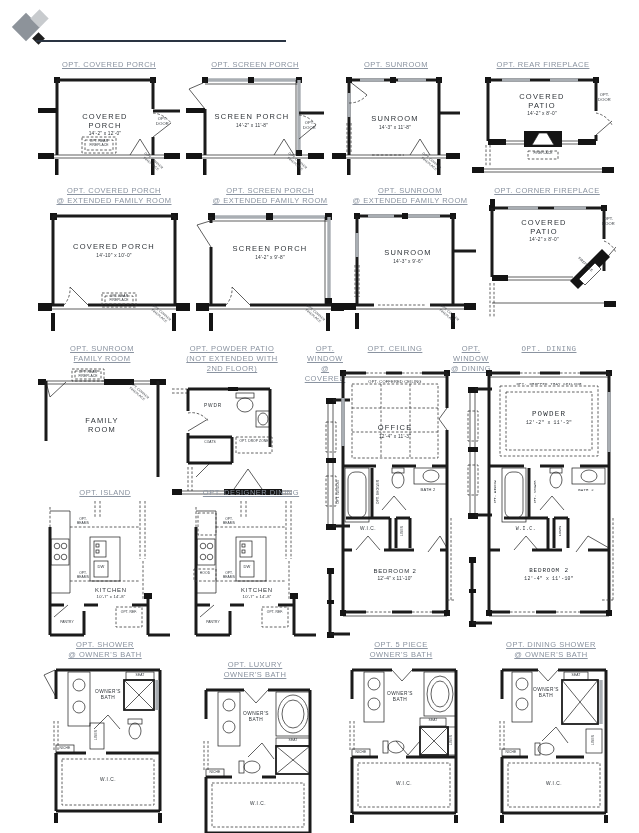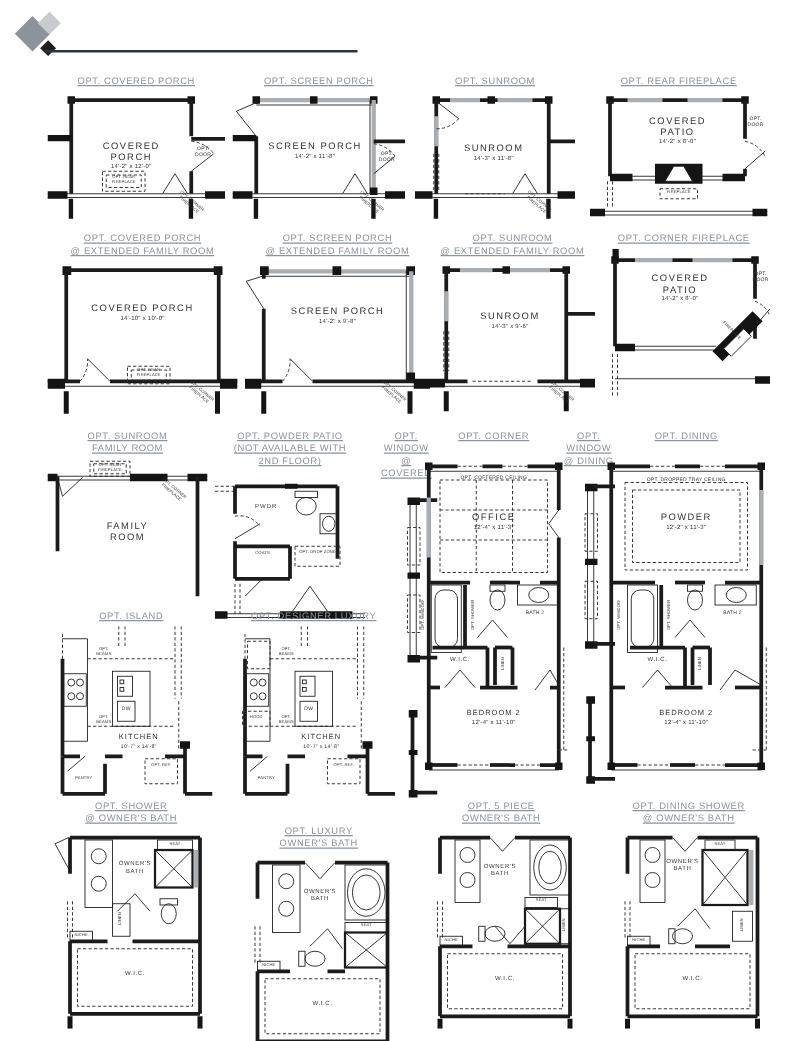--- a/index.html
+++ b/index.html
@@ -406,21 +406,21 @@
         <div class="rname">FAMILY ROOM</div>
       </div>
       <div class="ov t3" style="left:36px;top:4px;width:28px;">OPT. REAR FIREPLACE</div>
       <div class="ov t3 r40" style="left:88px;top:22px;width:24px;">OPT. CORNER FIREPLACE</div>
     </div>
   </div>
 
   <div class="fig" style="left:172px;top:344px;width:120px;">
     <div class="flabel">
       <span>OPT. POWDER PATIO</span>
-      <span>(NOT AVAILABLE WITH</span>
+      <span>(NOT EXTENDED WITH</span>
       <span>2ND FLOOR)</span>
     </div>
     <div class="draw" style="height:122px;">
       <svg width="120" height="122" viewBox="0 0 120 122">
         <g>
           <line class="sd" x1="0" y1="12" x2="16" y2="12"></line>
             <line class="sd" x1="0" y1="16" x2="16" y2="16"></line>
           <line class="sw" x1="16" y1="12" x2="98" y2="12"></line>
           <rect class="sb" x="56" y="10" width="10" height="4"></rect>
           <line class="sw" x1="98" y1="12" x2="98" y2="70"></line>
@@ -483,21 +483,21 @@
             <rect class="sb" x="27" y="244" width="7" height="6"></rect>
           <rect class="sb" x="27" y="212" width="7" height="4"></rect>
           <line class="sw" x1="30" y1="246" x2="50" y2="246"></line>
         </g>
       </svg>
     </div>
   </div>
 
   <div class="fig" style="left:336px;top:344px;width:118px;">
     <div class="flabel">
-        <span>OPT. CORNER</span>
+        <span>OPT. CEILING</span>
       </div>
     <div class="draw" style="height:252px;margin-top:14px;">
       <svg width="118" height="252" viewBox="0 0 118 252">
         <g>
           <rect class="sb" x="4" y="2" width="6" height="6"></rect>
             <rect class="sb" x="108" y="2" width="6" height="6"></rect>
           <line class="sw" x1="7" y1="5" x2="30" y2="5"></line>
             <line class="sw" x1="50" y1="5" x2="66" y2="5"></line>
             <line class="sw" x1="86" y1="5" x2="111" y2="5"></line>
           <line class="sd" x1="30" y1="5" x2="50" y2="5"></line>
@@ -553,21 +553,21 @@
         <g>
           <path class="sth" d="M70,142 L58,128"></path>
             <path class="sth" d="M46,142 L58,128"></path>
           <path class="sth" d="M20,182 L32,168"></path>
             <path class="sth" d="M44,182 L32,168"></path>
           <path class="sth" d="M92,184 L104,168"></path>
             <path class="sth" d="M111,180 L104,168"></path>
         </g>
       </svg>
       <div class="ov t4" style="left:22px;top:12px;width:74px;">OPT. COFFERED CEILING</div>
-      <div class="ov" style="left:24px;top:42px;width:70px;">
+      <div class="ov" style="left:24px;top:56px;width:70px;">
         <div class="rname">OFFICE</div>
         <div class="rdims">12'-4" x 11'-3"</div>
       </div>
       <div class="ov t3 vtx" style="left:-19px;top:122px;width:44px;">OPT. WINDOW</div>
       <div class="ov t3 vtx" style="left:21px;top:122px;width:44px;">OPT. SHOWER</div>
       <div class="ov t4" style="left:80px;top:120px;width:24px;">BATH 2</div>
       <div class="ov rname-xs" style="left:16px;top:158px;width:32px;">W.I.C.</div>
       <div class="ov t3 vtx" style="left:47px;top:161px;width:40px;">LINEN</div>
       <div class="ov" style="left:24px;top:200px;width:70px;">
         <div class="rname-sm">BEDROOM 2</div>
@@ -596,21 +596,21 @@
           <line class="sw" x1="26" y1="184" x2="26" y2="248"></line>
           <rect class="sb" x="23" y="180" width="7" height="6"></rect>
             <rect class="sb" x="23" y="244" width="7" height="6"></rect>
           <rect class="sb" x="23" y="212" width="7" height="4"></rect>
           <line class="sw" x1="26" y1="246" x2="46" y2="246"></line>
         </g>
       </svg>
     </div>
   </div>
 
-  <div class="fig" style="left:480px;top:344px;width:138px;">
+  <div class="fig" style="left:480px;top:344px;width:138px;font-family:Liberation Mono, monospace;">
     <div class="flabel">
         <span>OPT. DINING</span>
       </div>
     <div class="draw" style="height:252px;margin-top:14px;">
       <svg width="138" height="252" viewBox="0 0 138 252">
         <g>
           <rect class="sb" x="6" y="2" width="6" height="6"></rect>
             <rect class="sb" x="126" y="2" width="6" height="6"></rect>
           <line class="sw" x1="9" y1="5" x2="40" y2="5"></line>
             <line class="sw" x1="60" y1="5" x2="80" y2="5"></line>
@@ -747,21 +747,21 @@
         <div class="rname-sm">KITCHEN</div>
         <div class="rdims" style="font-size:4.2px;">10'-7" x 14'-8"</div>
       </div>
       <div class="ov t3" style="left:13px;top:120px;width:28px;">PANTRY</div>
       <div class="ov t3" style="left:77px;top:110px;width:24px;">OPT. REF.</div>
     </div>
   </div>
 
   <div class="fig" style="left:182px;top:488px;width:138px;">
     <div class="flabel">
-        <span>OPT. DESIGNER LUXURY</span>
+        <span>OPT. DESIGNER DINING</span>
       </div>
     <div class="draw" style="height:142px;">
       <svg width="138" height="142" viewBox="0 0 138 142">
         <g transform="translate(4,0)">
         <g>
           <line class="sd" x1="100" y1="0" x2="100" y2="58"></line>
               <line class="sd" x1="105" y1="0" x2="105" y2="58"></line>
           <line class="sd" x1="55" y1="0" x2="55" y2="16"></line>
               <line class="sd" x1="60" y1="0" x2="60" y2="16"></line>
           <line class="sd" x1="10" y1="6" x2="10" y2="26"></line>

